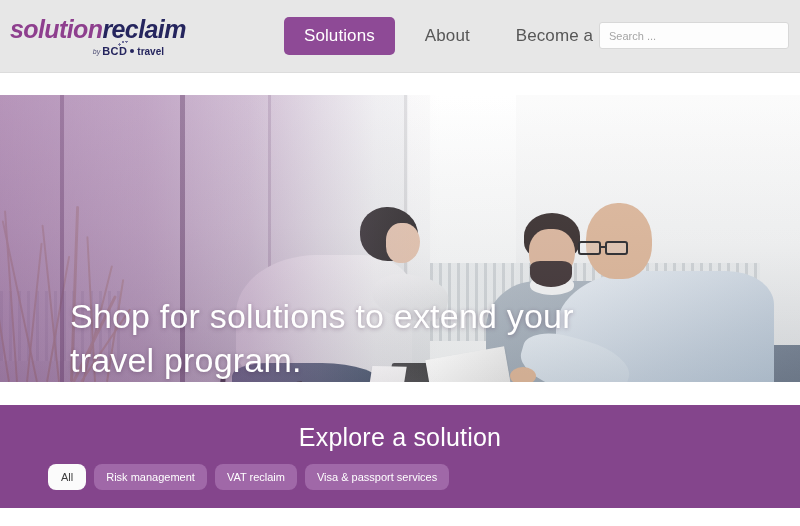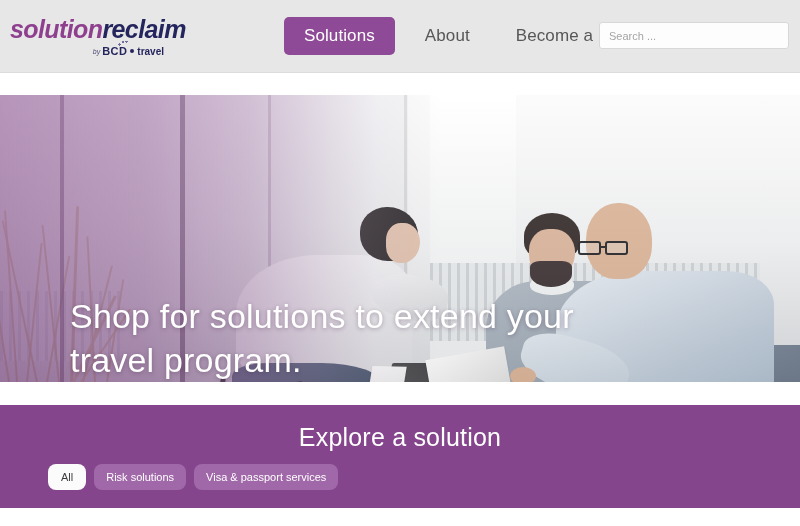--- a/index.html
+++ b/index.html
@@ -393,18 +393,19 @@
       <div class="hero-tint2"></div>
     </div>
 
     <h1 class="hero-title">Shop for solutions to extend your travel program.</h1>
   </div>
 
   <div class="explore">
     <div class="explore-title">Explore a solution</div>
     <div class="pills">
       <button class="pill active">All</button>
-      <button class="pill">Risk solutions</button>
+      <button class="pill">Risk management</button>
+      <button class="pill">VAT reclaim</button>
       <button class="pill">Visa &amp; passport services</button>
     </div>
   </div>
 
 </div>
 
 </body></html>

